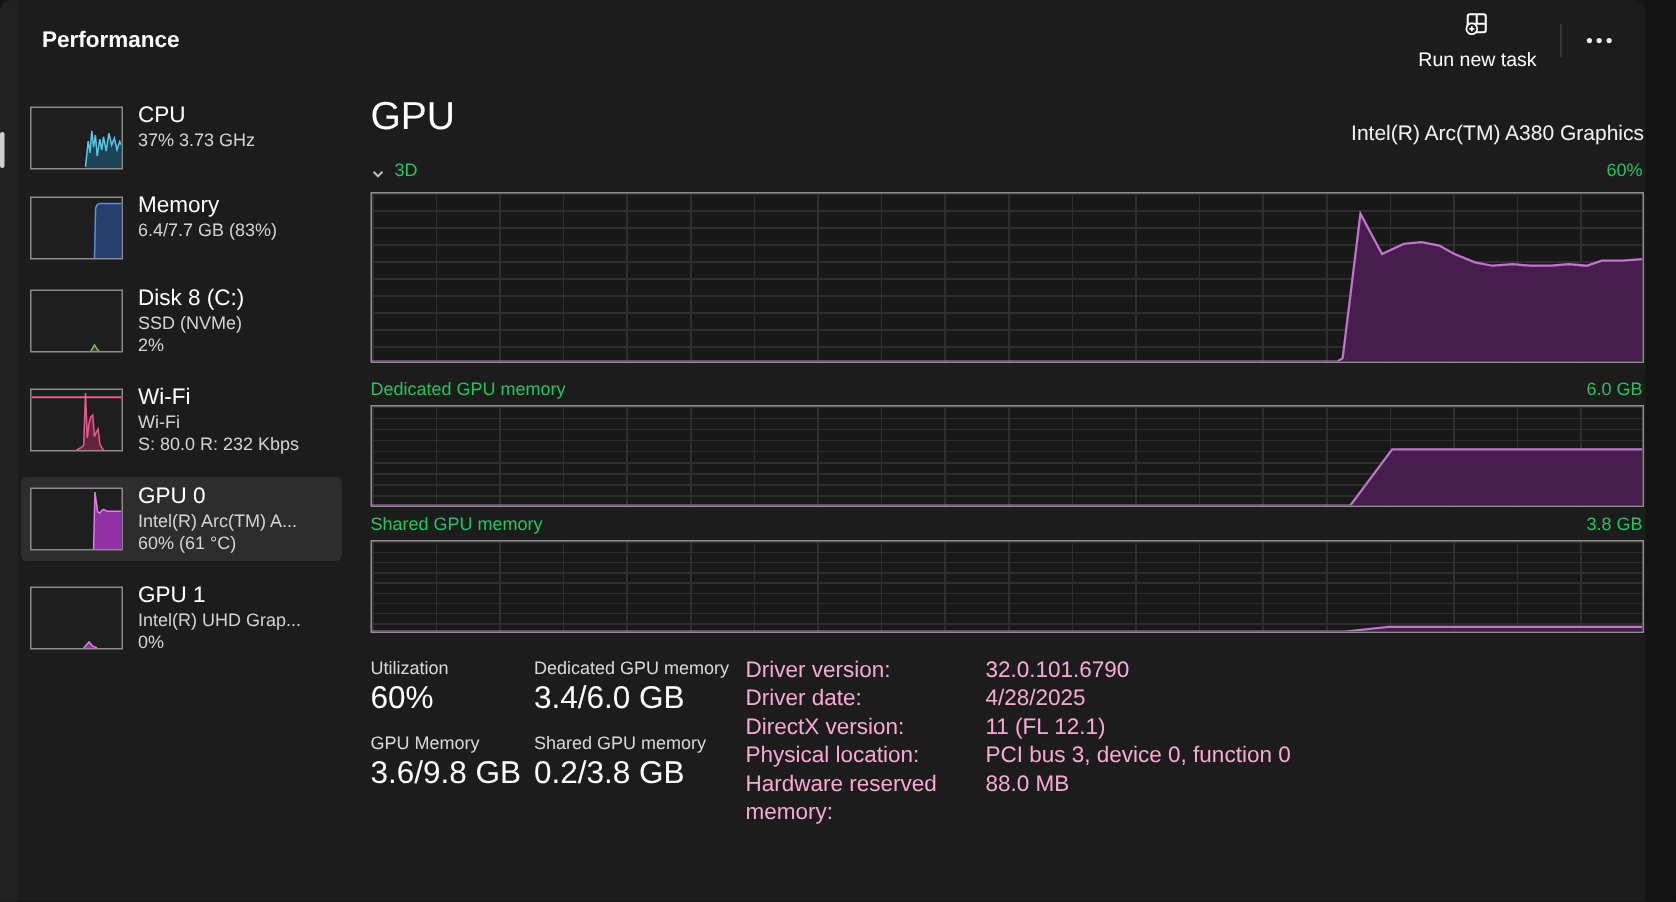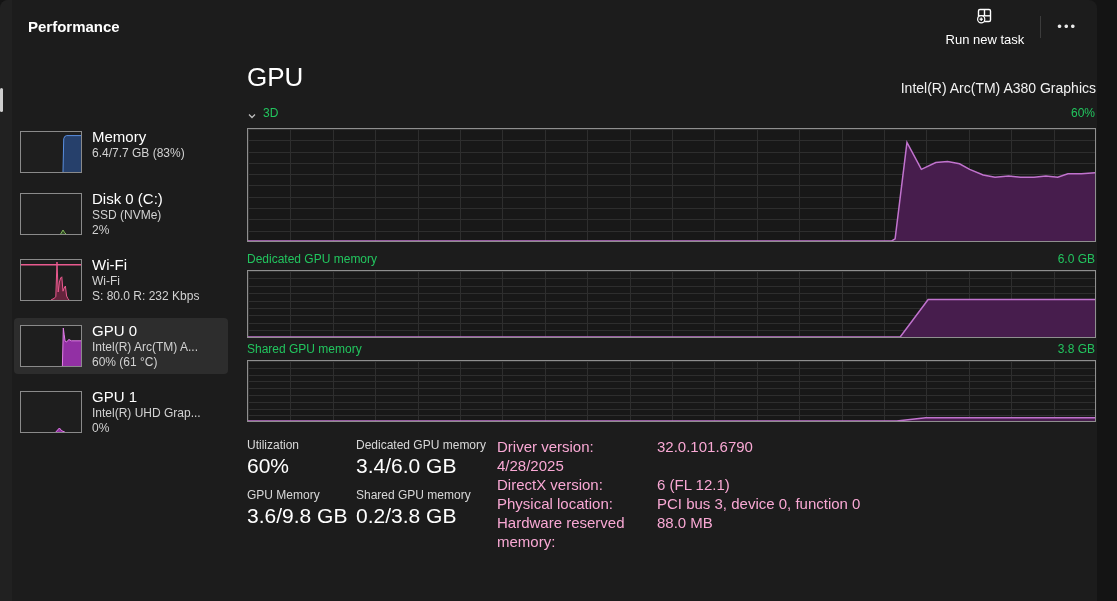--- a/index.html
+++ b/index.html
@@ -86,20 +86,32 @@
       </button>
       <div class="hsep"></div>
       <button class="hbtn">
         <span class="more-dots">•••</span>
       </button>
     </div>
   </div>
 
   <div id="sidebar">
 
+    <div class="side-row" style="top:12px">
+      <div class="thumb">
+          <svg viewBox="0 0 1000 100" preserveAspectRatio="none">
+            <polygon points="600.0,98.00 630.0,55.00 650.0,75.00 670.0,38.00 690.0,65.00 710.0,45.00 730.0,80.00 760.0,52.00 780.0,70.00 800.0,48.00 830.0,72.00 860.0,42.00 890.0,62.00 920.0,50.00 950.0,70.00 980.0,56.00 1000.0,62.00 1000.0,100 600.0,100" fill="#1c4456"></polygon>
+            <polyline points="600.0,98.00 630.0,55.00 650.0,75.00 670.0,38.00 690.0,65.00 710.0,45.00 730.0,80.00 760.0,52.00 780.0,70.00 800.0,48.00 830.0,72.00 860.0,42.00 890.0,62.00 920.0,50.00 950.0,70.00 980.0,56.00 1000.0,62.00" fill="none" stroke="#58c8e8" stroke-width="1" vector-effect="non-scaling-stroke"></polyline>
+          </svg>
+        </div>
+      <div class="side-text">
+        <div class="side-title">CPU</div>
+        <div class="side-sub">37% 3.73 GHz</div>
+      </div>
+    </div>
 
     <div class="side-row" style="top:72px">
       <div class="thumb">
           <svg viewBox="0 0 1000 100" preserveAspectRatio="none">
             <polygon points="700.0,100.00 712.0,17.00 730.0,11.00 760.0,9.00 1000.0,9.00 1000.0,100 700.0,100" fill="#26406b"></polygon>
             <polyline points="700.0,100.00 712.0,17.00 730.0,11.00 760.0,9.00 1000.0,9.00" fill="none" stroke="#5a8fe0" stroke-width="1" vector-effect="non-scaling-stroke"></polyline>
           </svg>
         </div>
       <div class="side-text">
         <div class="side-title">Memory</div>
@@ -108,21 +120,21 @@
     </div>
 
     <div class="side-row" style="top:134px">
       <div class="thumb">
           <svg viewBox="0 0 1000 100" preserveAspectRatio="none">
             <polygon points="660.0,100.00 700.0,90.00 730.0,97.00 750.0,100.00 750.0,100 660.0,100" fill="#2f4a22"></polygon>
             <polyline points="660.0,100.00 700.0,90.00 730.0,97.00 750.0,100.00" fill="none" stroke="#81b75a" stroke-width="1" vector-effect="non-scaling-stroke"></polyline>
           </svg>
         </div>
       <div class="side-text">
-        <div class="side-title">Disk 0 (C:)</div>
+        <div class="side-title">Disk 8 (C:)</div>
         <div class="side-sub">SSD (NVMe)</div>
         <div class="side-sub">2%</div>
       </div>
     </div>
 
     <div class="side-row" style="top:200px">
       <div class="thumb">
           <svg viewBox="0 0 1000 100" preserveAspectRatio="none">
             <polygon points="500.0,100.00 550.0,96.00 580.0,92.00 600.0,5.00 620.0,80.00 640.0,55.00 660.0,45.00 680.0,42.00 700.0,78.00 720.0,70.00 740.0,65.00 760.0,90.00 780.0,96.00 800.0,100.00 800.0,100 500.0,100" fill="#64243c"></polygon>
             <polyline points="500.0,100.00 550.0,96.00 580.0,92.00 600.0,5.00 620.0,80.00 640.0,55.00 660.0,45.00 680.0,42.00 700.0,78.00 720.0,70.00 740.0,65.00 760.0,90.00 780.0,96.00 800.0,100.00" fill="none" stroke="#ea5a8f" stroke-width="1" vector-effect="non-scaling-stroke"></polyline>
@@ -226,25 +238,26 @@
         <div class="stat-value">3.4/6.0 GB</div>
         <div class="stat-label">Shared GPU memory</div>
         <div class="stat-value">0.2/3.8 GB</div>
       </div>
       <div id="detail-col">
         <div class="detail-row">
           <div class="detail-label">Driver version:</div>
           <div class="detail-value">32.0.101.6790</div>
         </div>
         <div class="detail-row">
+          <div class="detail-label">Driver date:</div>
           <div class="detail-value">4/28/2025</div>
         </div>
         <div class="detail-row">
           <div class="detail-label">DirectX version:</div>
-          <div class="detail-value">6 (FL 12.1)</div>
+          <div class="detail-value">11 (FL 12.1)</div>
         </div>
         <div class="detail-row">
           <div class="detail-label">Physical location:</div>
           <div class="detail-value">PCI bus 3, device 0, function 0</div>
         </div>
         <div class="detail-row">
           <div class="detail-label">Hardware reserved memory:</div>
           <div class="detail-value">88.0 MB</div>
         </div>
       </div>

